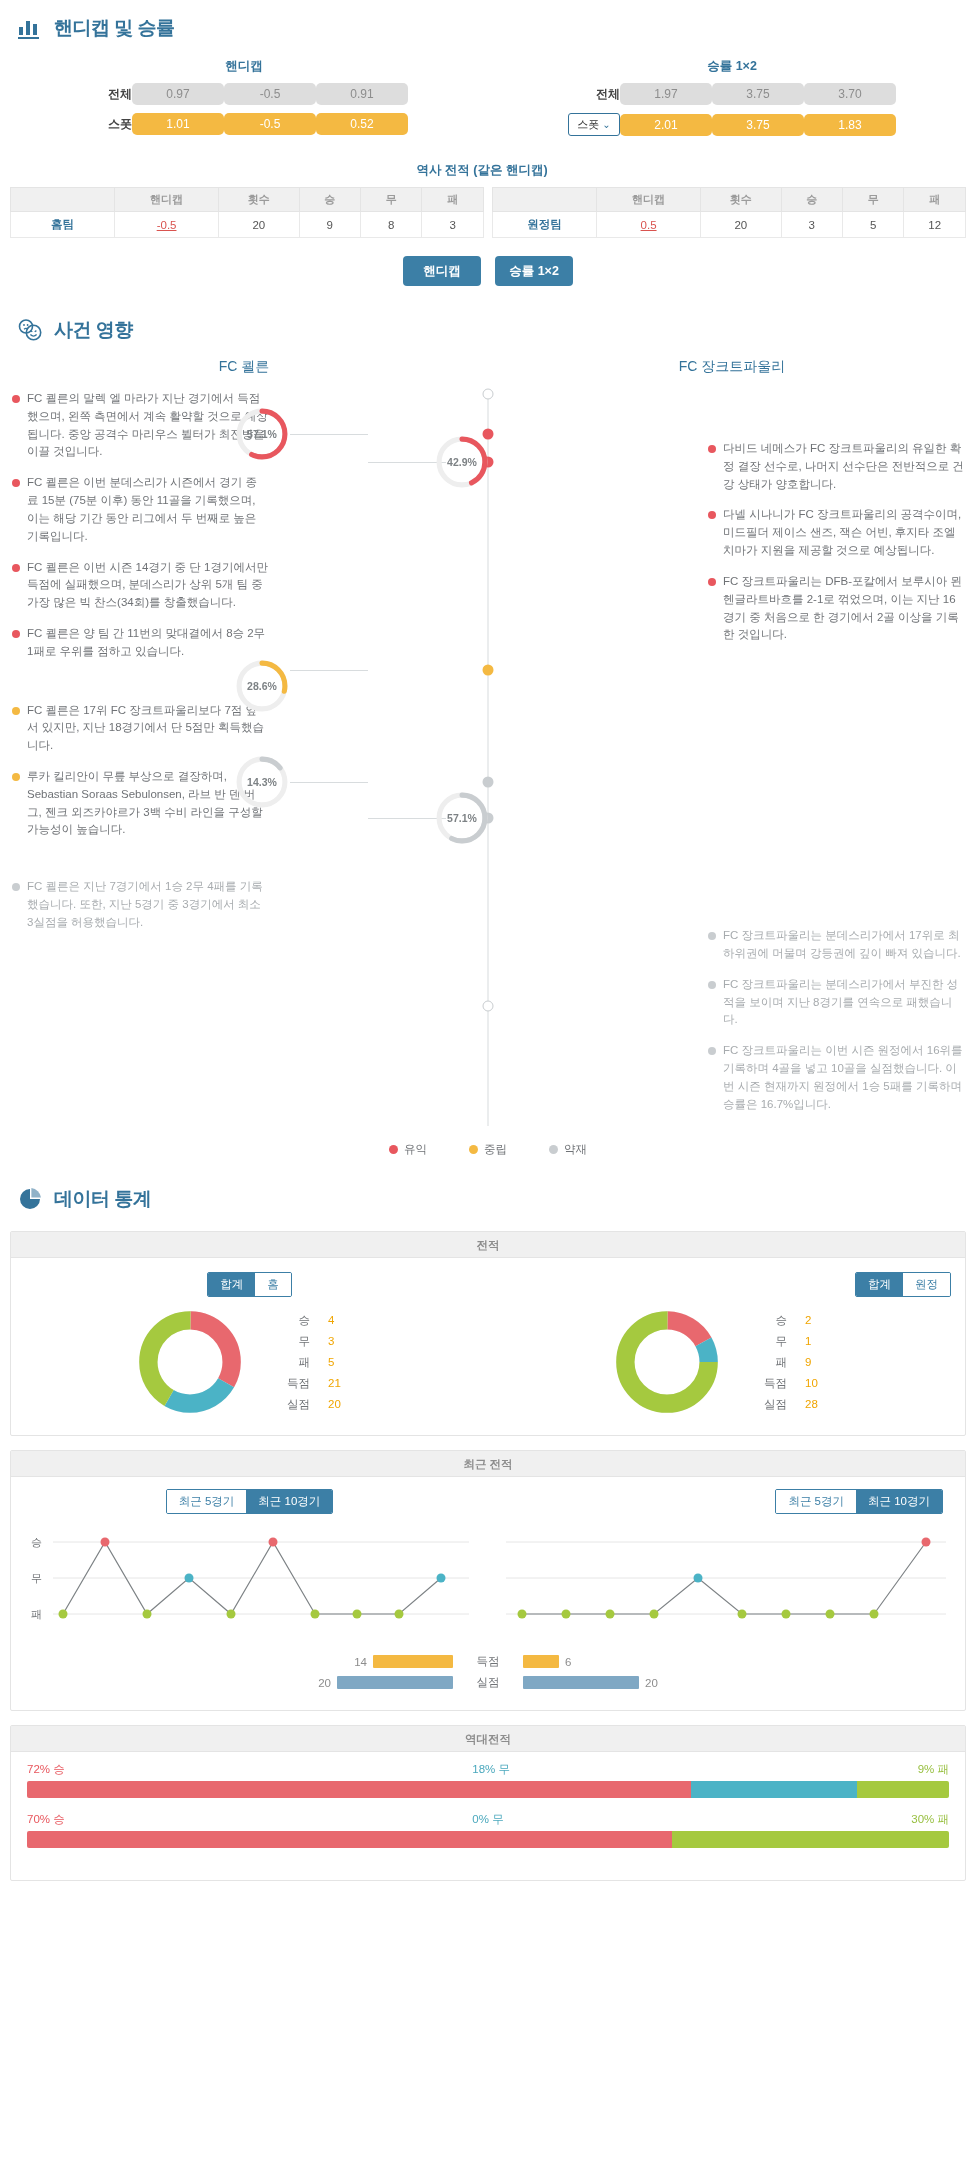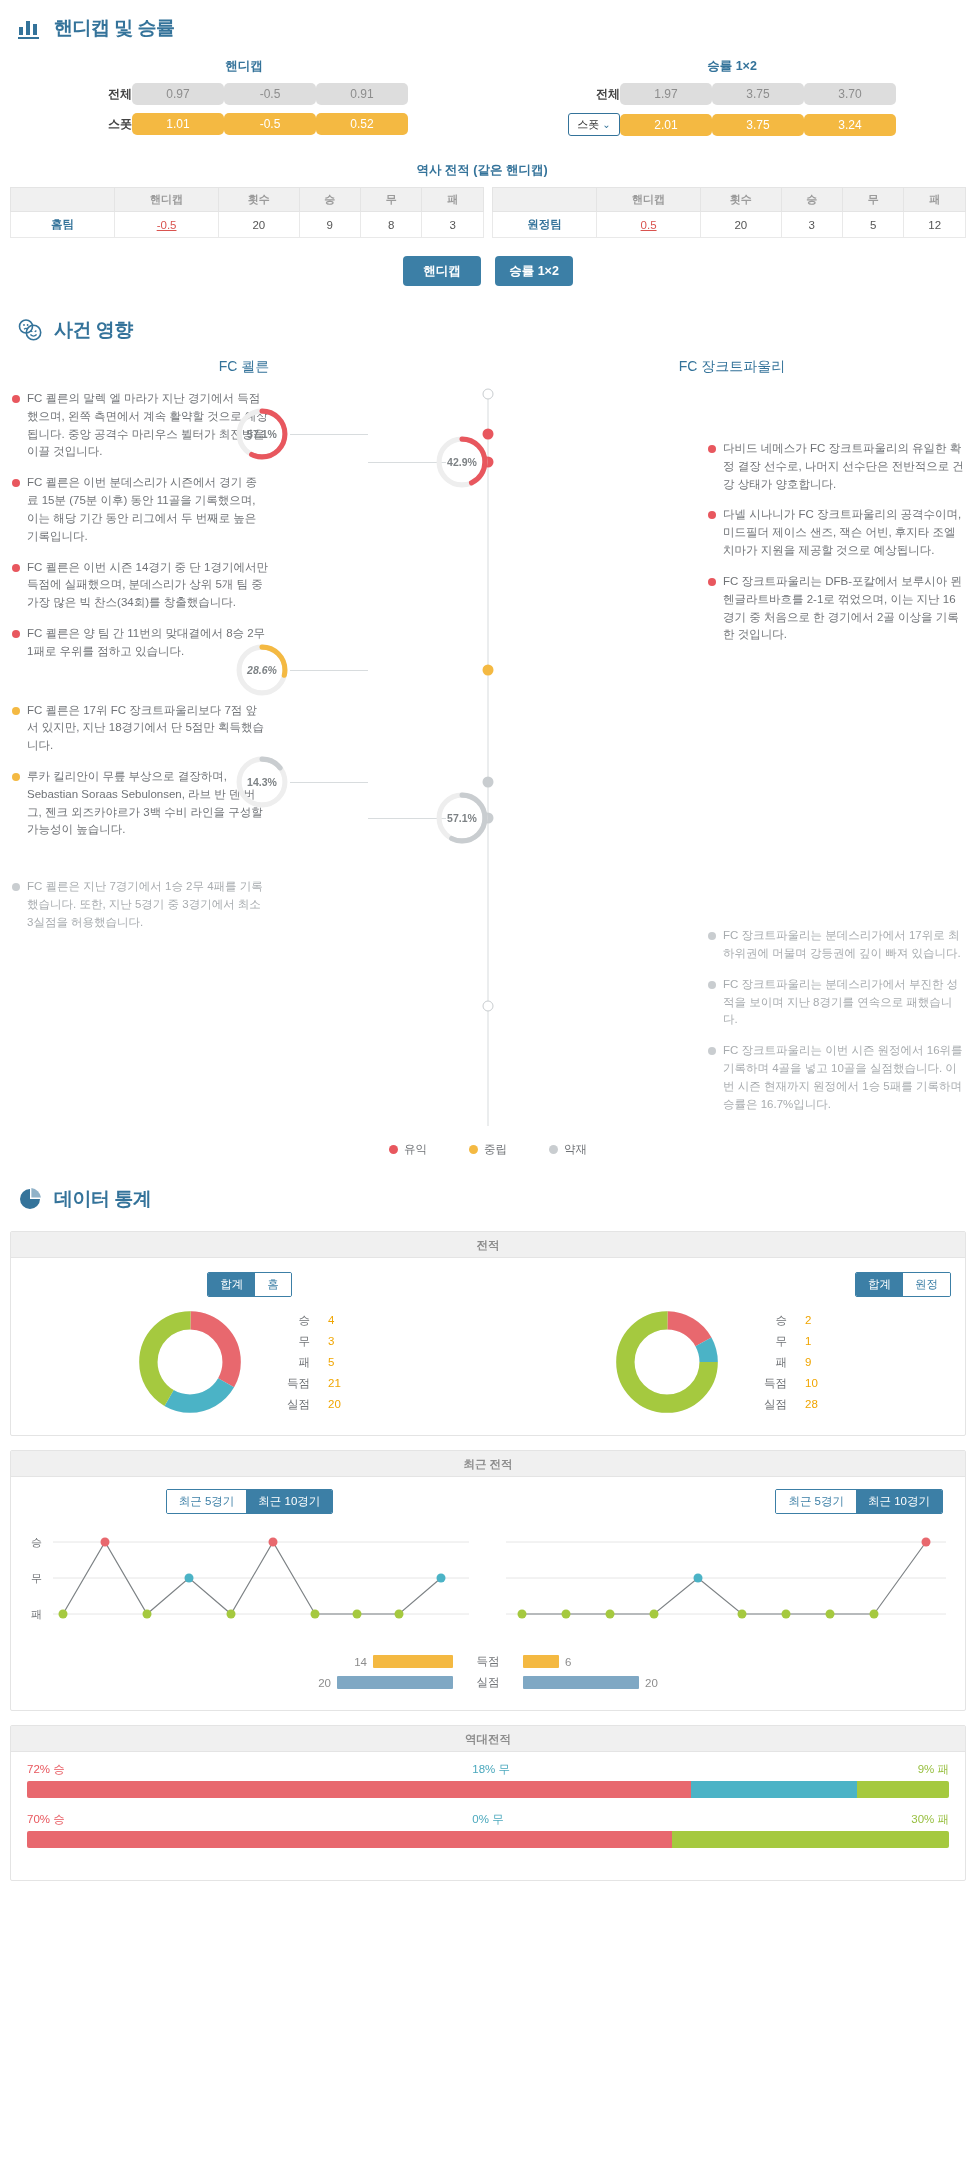--- a/index.html
+++ b/index.html
@@ -217,21 +217,21 @@
         <span class="pill grey">3.70</span>
       </div>
 
       <div class="odds-row">
         <span class="sel">
           <span>스폿</span>
           <span class="caret">⌄</span>
         </span>
         <span class="pill amber">2.01</span>
         <span class="pill amber">3.75</span>
-        <span class="pill amber">3.24</span>
+        <span class="pill amber">1.83</span>
       </div>
     </div>
   </div>
 
   <div class="hist-title">역사 전적 (같은 핸디캡)</div>
 
   <div class="hist-wrap">
     <table class="hist">
       <thead>
         <tr>
@@ -362,21 +362,21 @@
         <div class="connector" style="left:100px; top:72px; width:78px;"></div>
         <div class="ring" style="left:166px; top:44px;">
           <svg viewBox="0 0 44 44" width="56" height="56">
             <circle cx="22" cy="22" r="18" fill="none" stroke="#eeeeee" stroke-width="4"></circle>
             <circle cx="22" cy="22" r="18" fill="none" stroke="#e8575e" stroke-width="4" stroke-dasharray="48.5 64.6" stroke-linecap="round" transform="rotate(-90 22 22)"></circle>
           </svg>
           <span class="lbl">42.9%</span>
         </div>
 
         <div class="connector" style="left:22px; top:280px; width:78px;"></div>
-        <div class="ring" style="left:-34px; top:252px;font-style:italic;">
+        <div class="ring" style="left:-34px; top:268px;">
           <svg viewBox="0 0 44 44" width="56" height="56">
             <circle cx="22" cy="22" r="18" fill="none" stroke="#eeeeee" stroke-width="4"></circle>
             <circle cx="22" cy="22" r="18" fill="none" stroke="#f4b942" stroke-width="4" stroke-dasharray="32.3 80.8" stroke-linecap="round" transform="rotate(-90 22 22)"></circle>
           </svg>
           <span class="lbl">28.6%</span>
         </div>
 
         <div class="connector" style="left:22px; top:392px; width:78px;"></div>
         <div class="ring" style="left:-34px; top:364px;">
           <svg viewBox="0 0 44 44" width="56" height="56">

